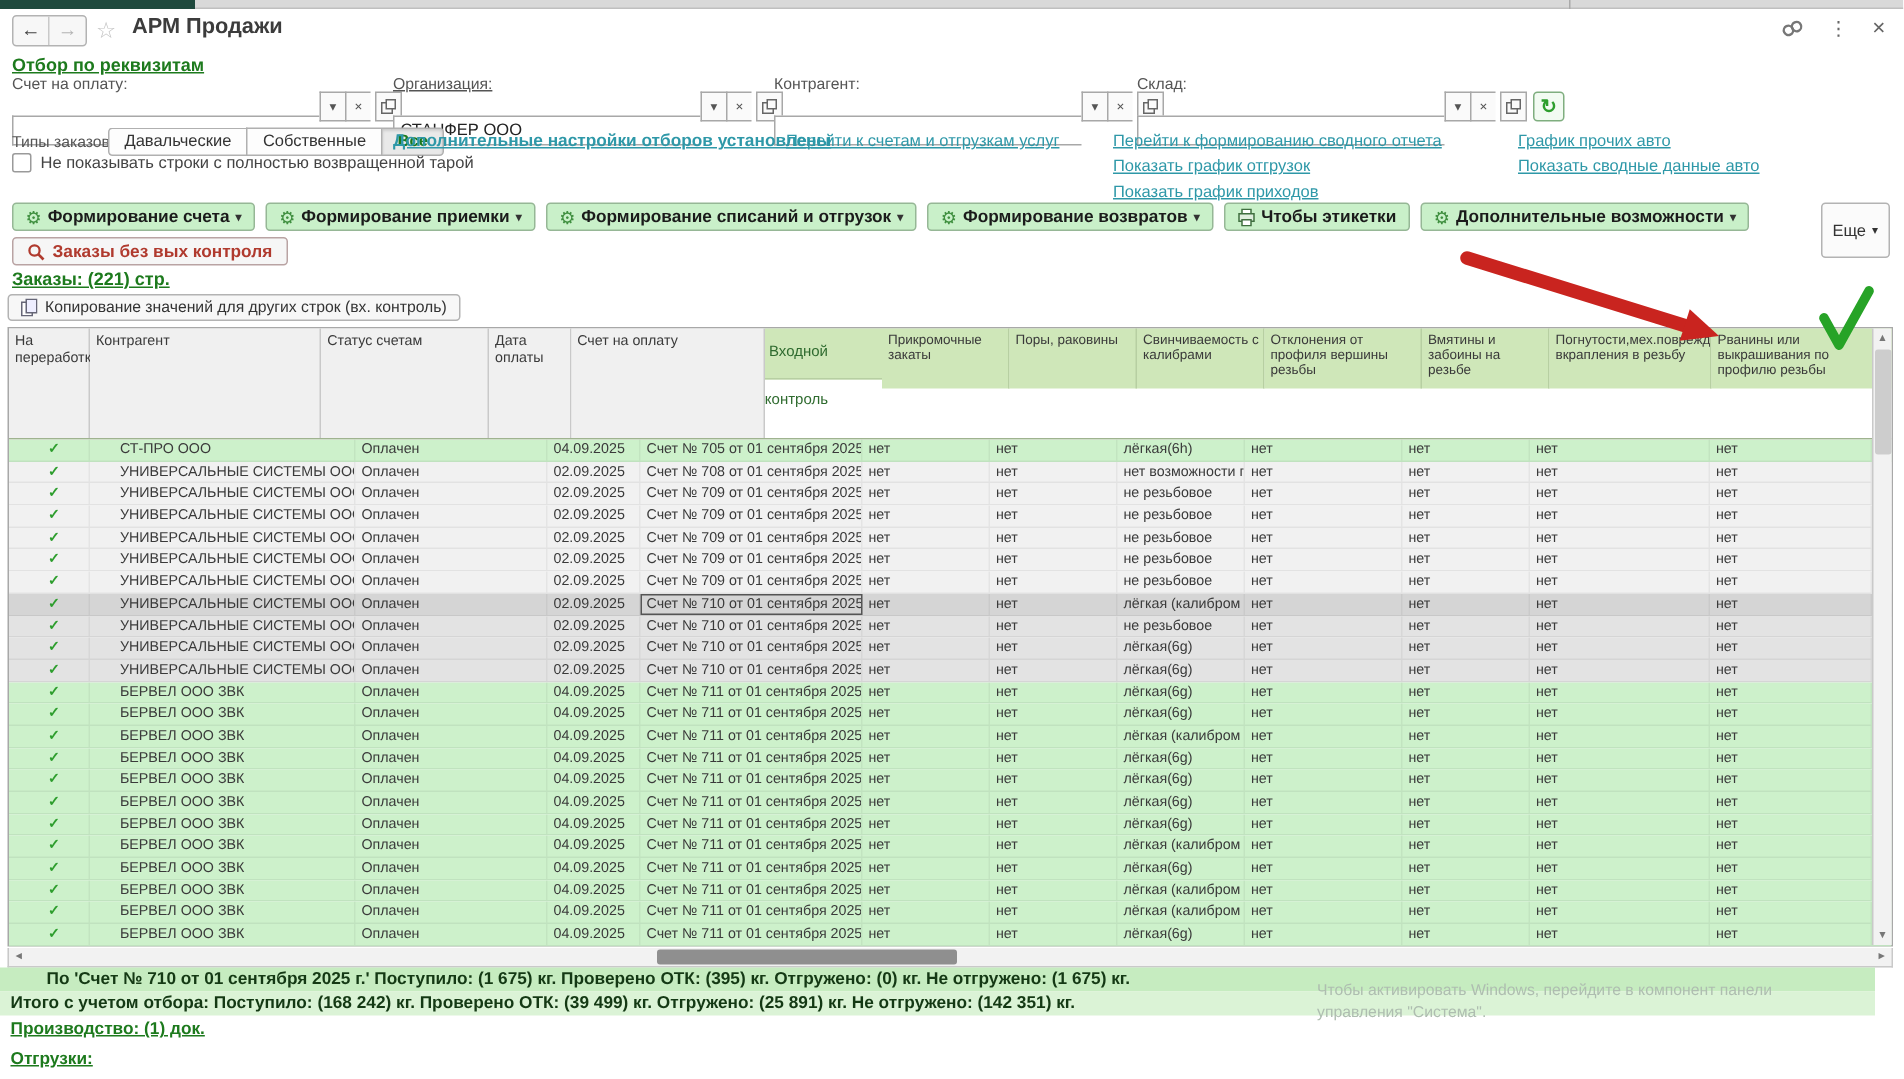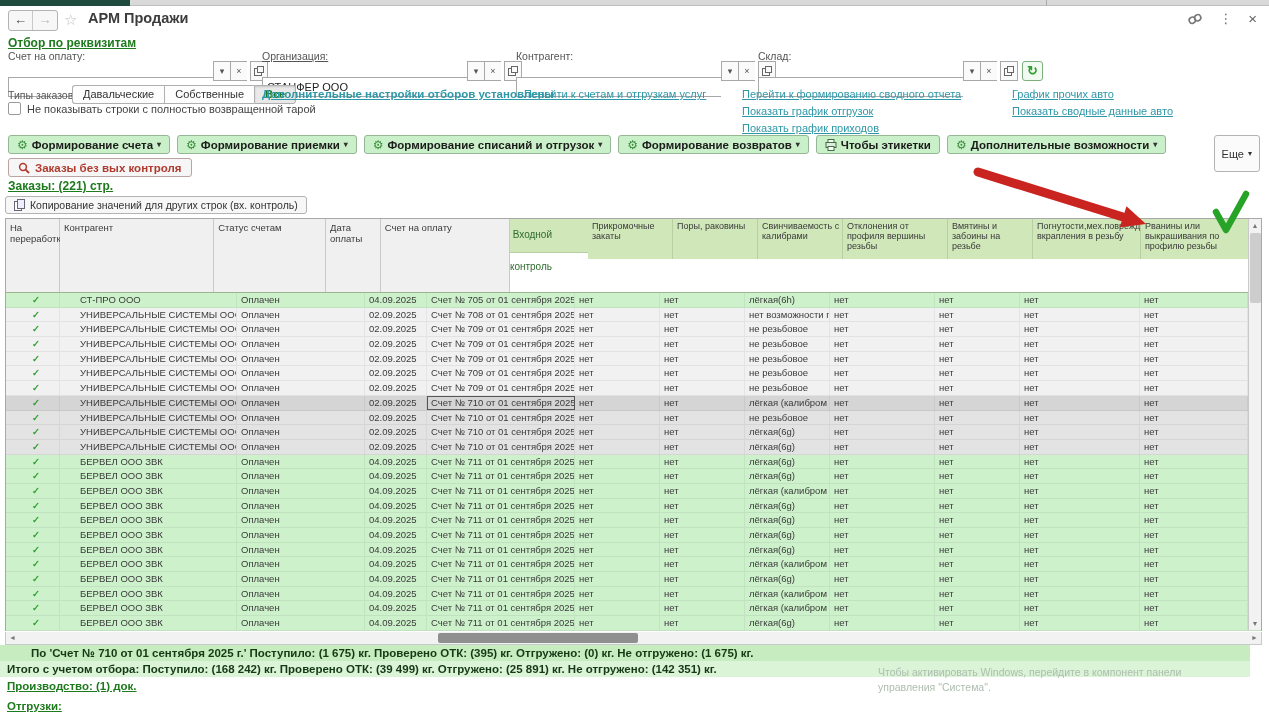--- a/index.html
+++ b/index.html
@@ -80,21 +80,21 @@
   .hs-thumb { position:absolute; left:432px; top:1px; width:200px; height:10px; background:#8f8f8f; border-radius:2px; }
   
   .sum-line { position:absolute; left:0; width:1250px; height:16px; font-size:11.5px; font-weight:bold; color:#143914; padding-left:7px; line-height:16px; white-space:nowrap; }
   .sum1 { top:645px; background:#c6ecc0;padding-left:31px; }
   .sum2 { top:661px; background:#dbf3d6; }
   .prod-link { position:absolute; left:7px; top:680px; font-size:11.5px; }
   .ship-label { position:absolute; left:7px; top:700px; font-size:11.5px; }
   
   .watermark { position:absolute; left:878px; top:645px; color:#a9b4ab; }
   .wm-title { font-size:17px; }
-  .wm-body { font-size:10.5px; color:#aebdb0; line-height:15px; margin-top:20px; }
+  .wm-body { font-size:10.5px; color:#aebdb0; line-height:15px; margin-top:8px; }
   
   .annot { position:absolute; left:0; top:0; pointer-events:none; }
   .icon-svg { display:block; }
 </style>
 </head>
 <body>
 
 <div class="screen">
 
   <div class="top-strip">

